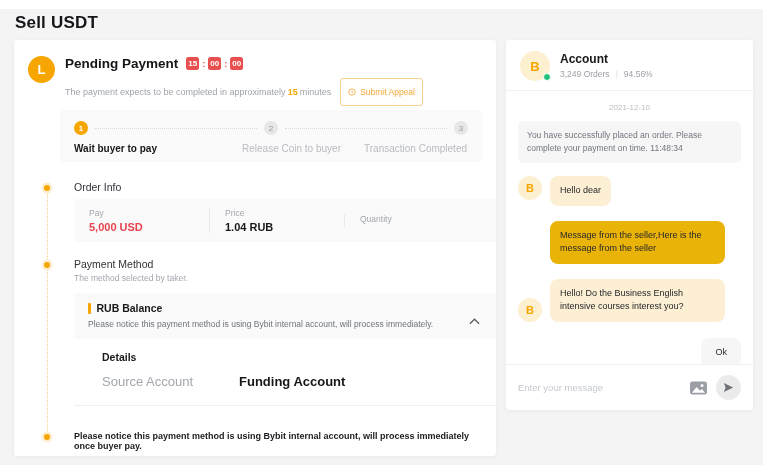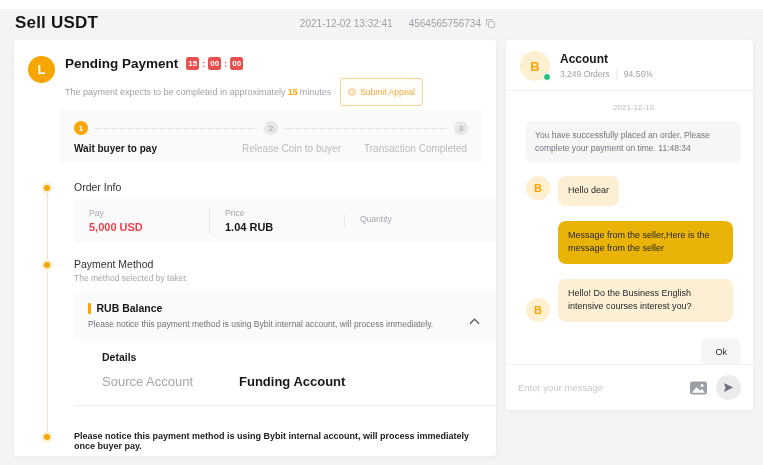--- a/index.html
+++ b/index.html
@@ -130,21 +130,21 @@
     display:flex; align-items:center; justify-content:center;
   }
   .online-dot {
     position:absolute; right:-1px; bottom:0; width:8px; height:8px;
     background:#21c17c; border:1.5px solid #fff; border-radius:50%;
   }
   .seller-name { font-size:12px; font-weight:bold; color:#17181a; margin-top:1px; }
   .seller-stats { margin-top:3px; font-size:8.5px; color:#9b9fa6; display:flex; align-items:center; gap:6px; }
   .stat-sep { color:#dddfe2; }
 
-  .chat-body { flex:1; padding:9px 12px 4px 20px; overflow:hidden; }
+  .chat-body { flex:1; padding:9px 12px 4px 12px; overflow:hidden; }
   .chat-date { text-align:center; font-size:8px; color:#b9bcc2; margin:3px 0 9px; }
   .system-msg {
     background:#f6f6f7; border-radius:6px; padding:8px 9px;
     font-size:8.5px; color:#70757d; line-height:1.55;
   }
   .msg-row { display:flex; gap:8px; margin-top:13px; align-items:flex-start; }
   .msg-row.seller-2 { align-items:flex-end; }
   .msg-avatar {
     width:24px; height:24px; border-radius:50%; background:#fdf0d0; flex:0 0 24px;
     color:#f7a600; font-weight:bold; font-size:11px;
@@ -172,32 +172,20 @@
   .icon-btn { cursor:pointer; display:flex; align-items:center; justify-content:center; }
   .send-btn { width:25px; height:25px; border-radius:50%; background:#ebebec; }
 </style>
 </head>
 <body>
 
 <div class="top-strip"></div>
 
 <div class="page-header">
   <div class="page-title">Sell USDT</div>
-  <div class="header-meta">
-    <span>2021-12-02 13:32:41</span>
-    <span class="order-no-wrap">
-      <span>4564565756734</span>
-      <span class="copy-icon icon-btn">
-        <svg width="11" height="11" viewBox="0 0 11 11" fill="none" stroke="#b6bac0" stroke-width="1">
-          <rect x="3.5" y="3.5" width="6" height="6" rx="1"></rect>
-          <path d="M2 7.5 H1.5 V1.5 H7.5 V2"></path>
-        </svg>
-      </span>
-    </span>
-  </div>
 </div>
 
 <div class="card left-card">
 
   <div class="status-row">
     <div class="status-avatar">L</div>
     <div>
       <div class="status-title-row">
         <span class="status-title">Pending Payment</span>
         <span class="timer">

